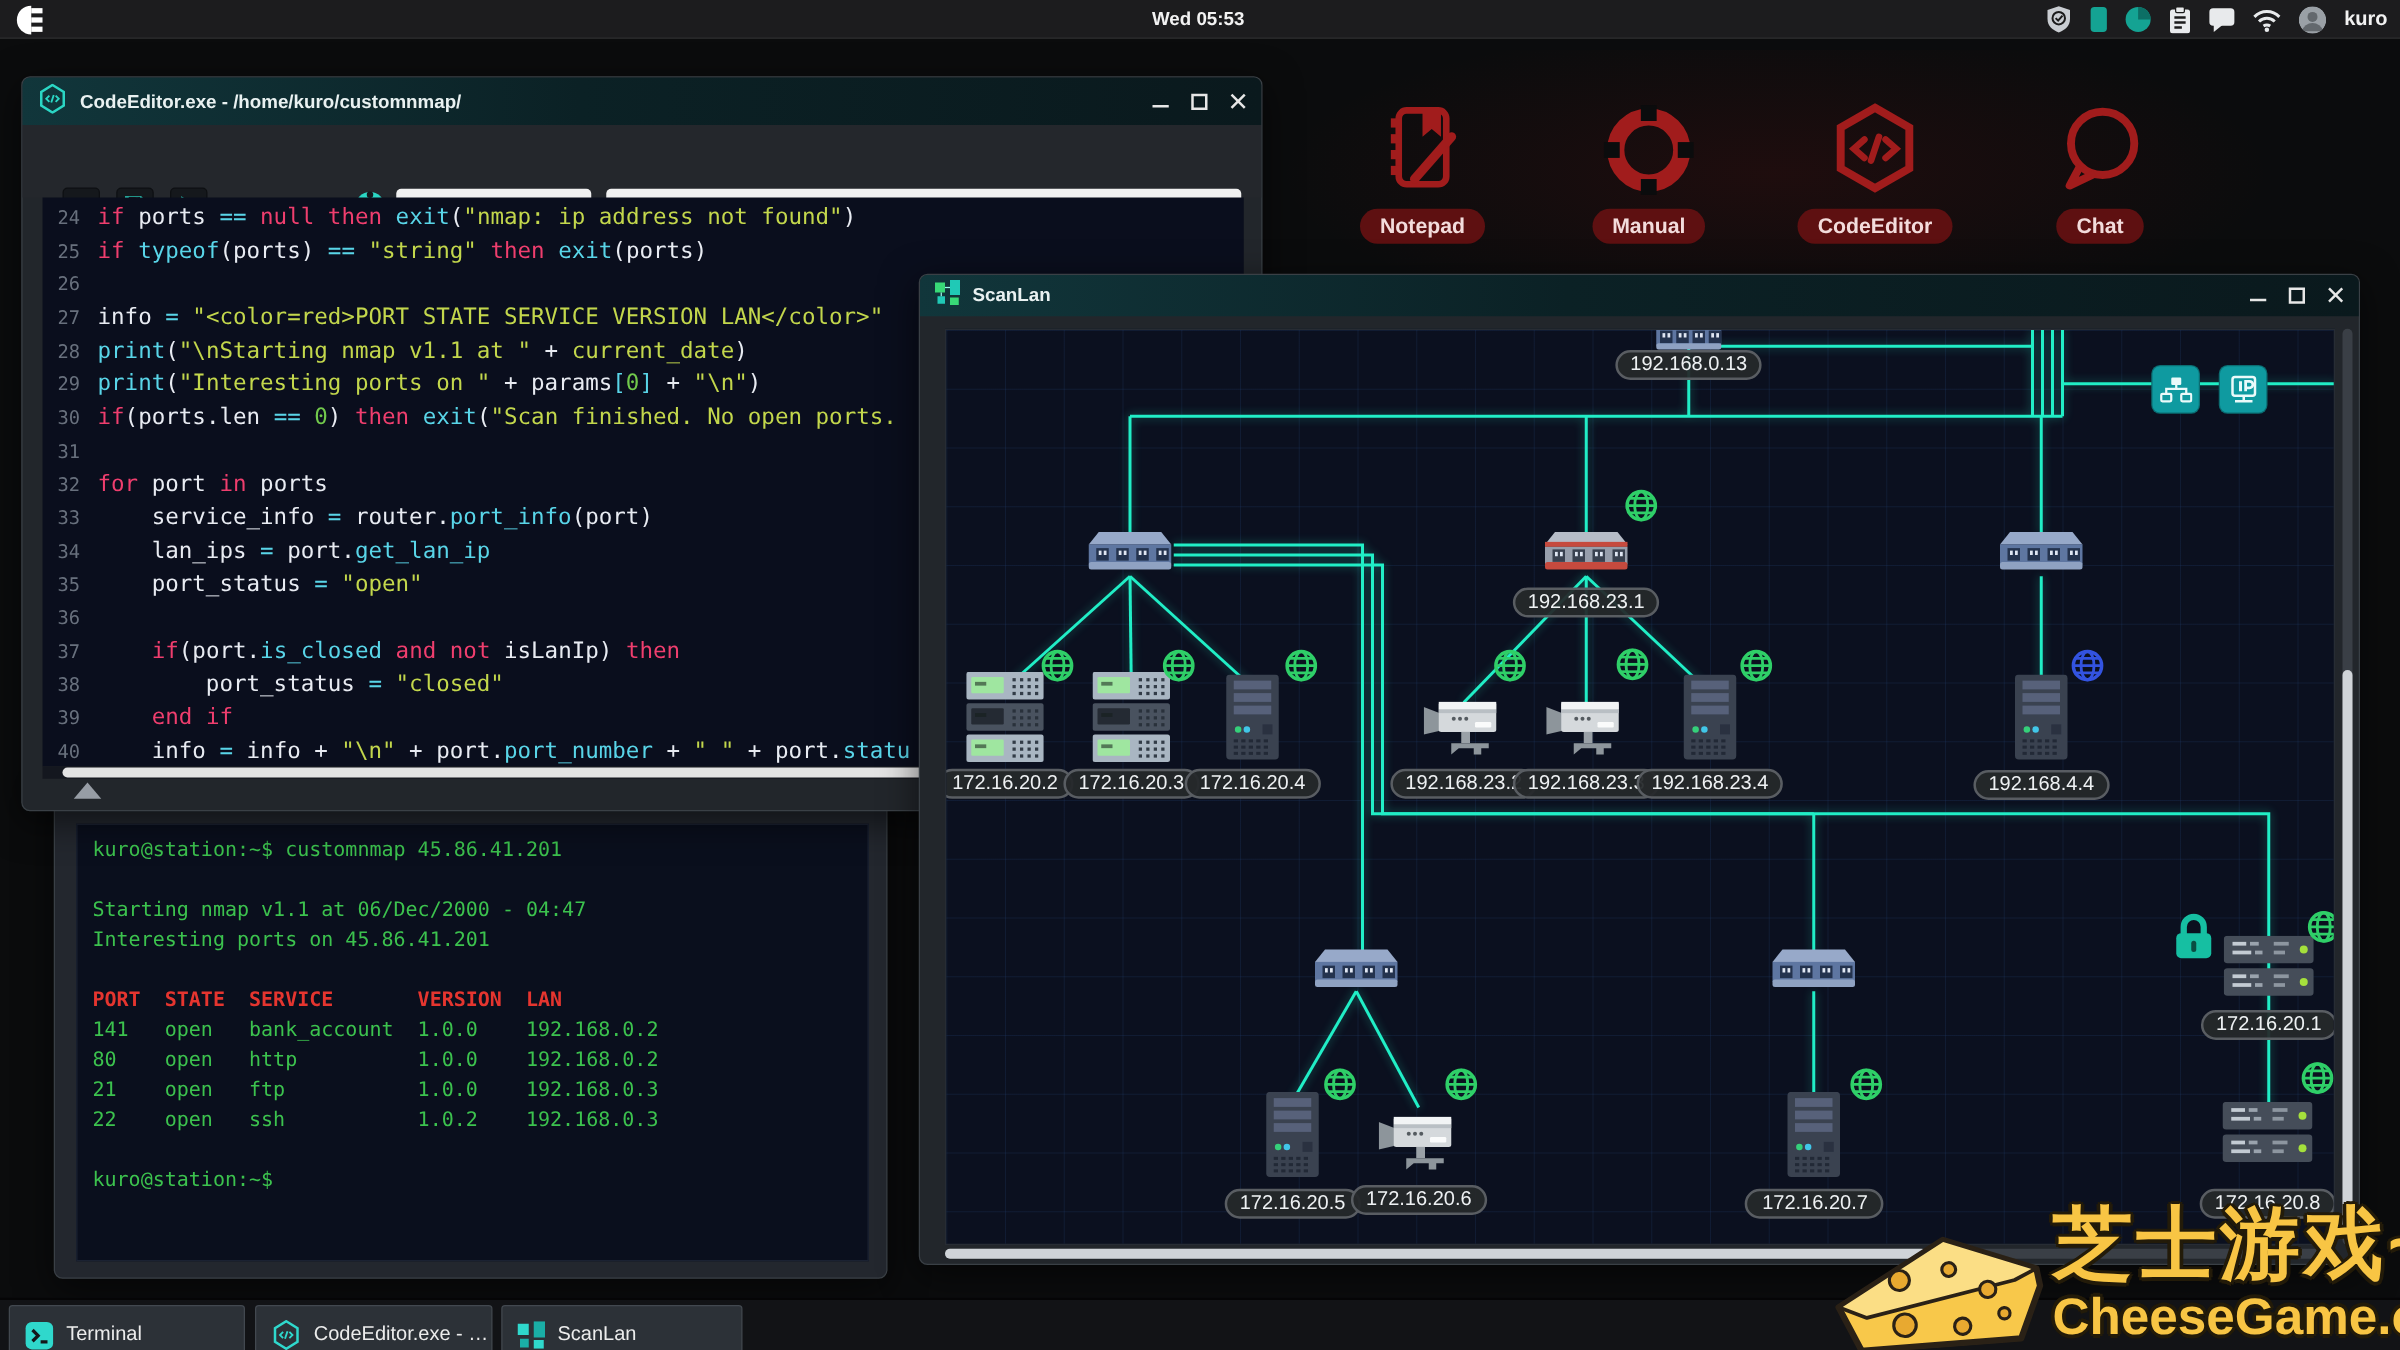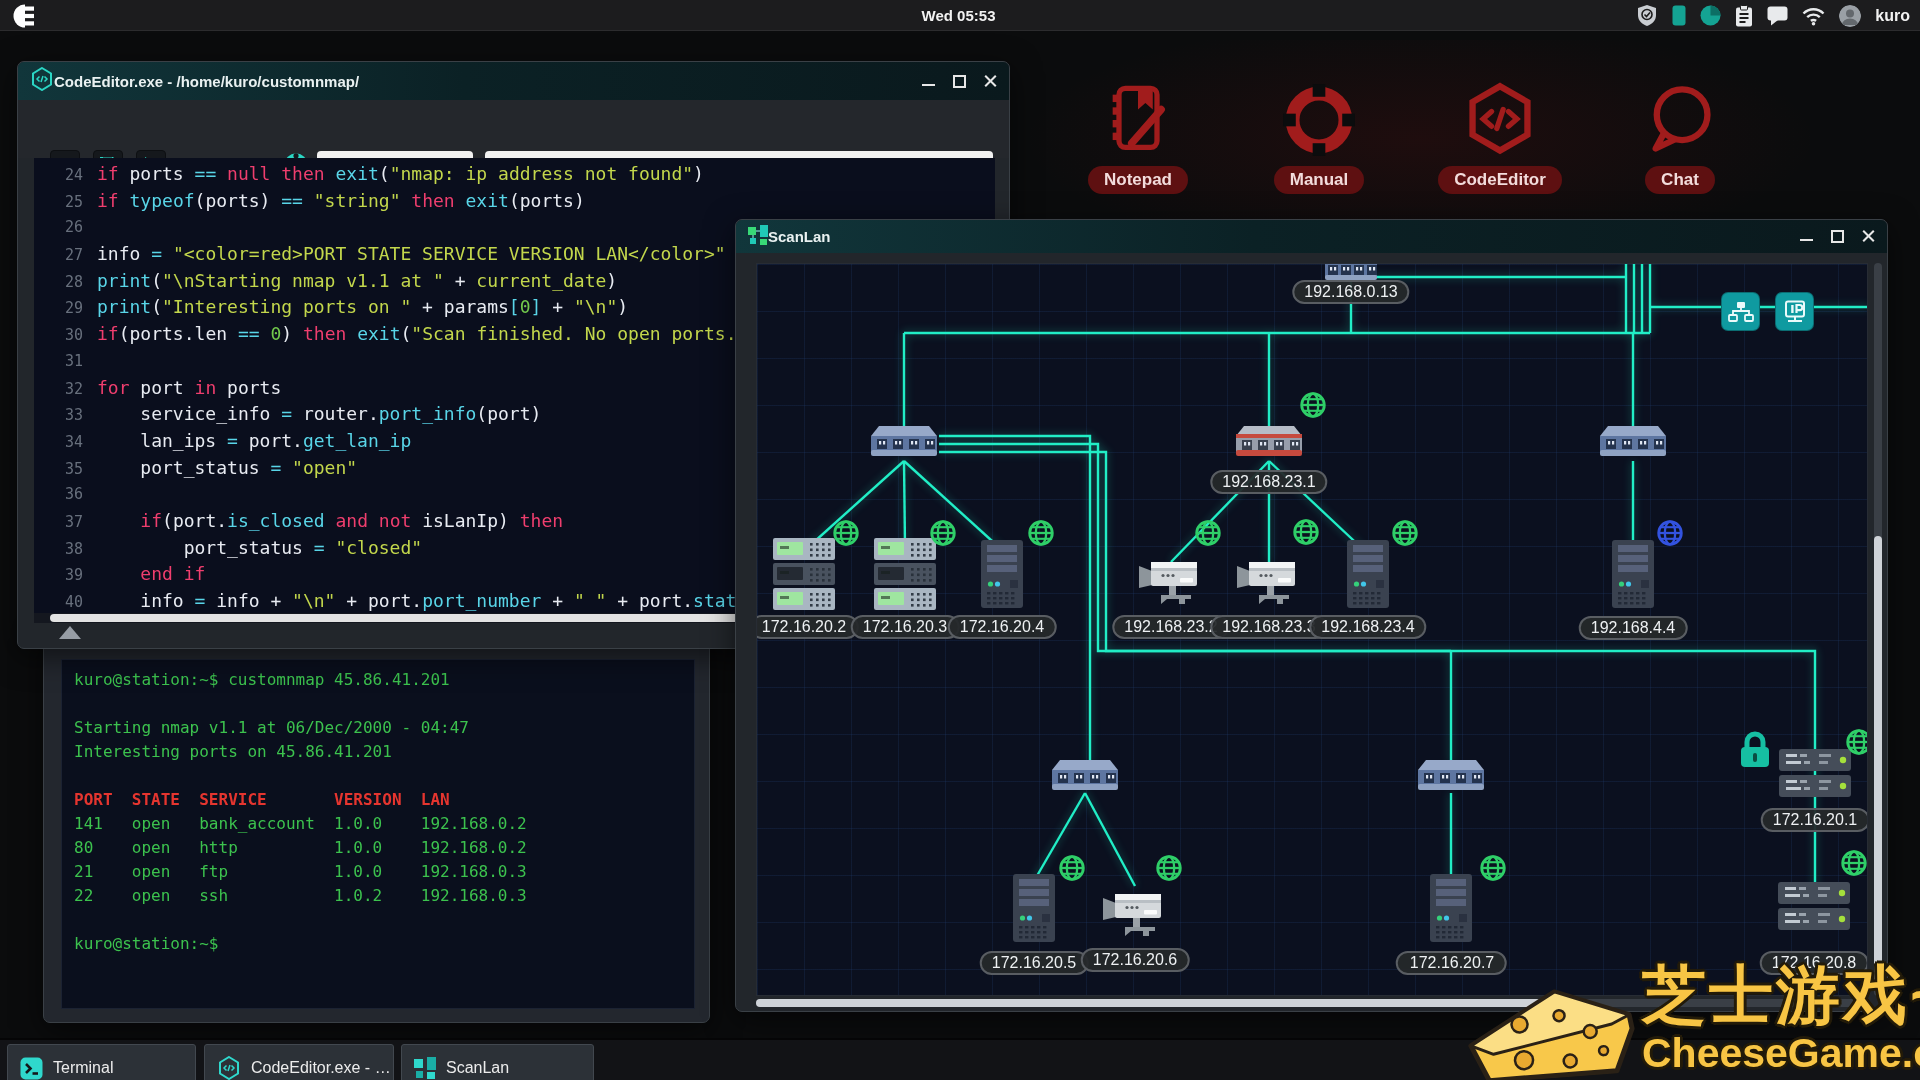--- a/index.html
+++ b/index.html
@@ -17,21 +17,21 @@
 
   
   #desktop-glow{position:absolute;left:1020px;top:40px;width:800px;height:220px;background:radial-gradient(ellipse at 50% 45%,rgba(150,18,18,.14),transparent 70%);z-index:1;}
   #desktop-icons{position:absolute;left:0;top:0;z-index:2;}
   .dicon{position:absolute;width:150px;text-align:center;cursor:pointer;}
   .dicon .dart{display:inline-block;width:76px;height:76px;}
   .dicon .dlabel{display:inline-block;margin-top:4px;background:#5e1011;color:#f3dcdc;font-size:17px;font-weight:bold;padding:4px 16px;border-radius:15px;white-space:nowrap;}
 
   
   .window{position:absolute;background:#22262b;border:1px solid #3a4046;border-radius:7px;box-shadow:0 8px 30px rgba(0,0,0,.55);}
-  .titlebar{position:absolute;left:0;top:0;right:0;height:38px;border-radius:6px 6px 0 0;background:linear-gradient(90deg,#11363b 0%,#0b2125 45%,#0a191d 100%);display:flex;align-items:center;padding:0 12px;}
+  .titlebar{position:absolute;left:0;top:0;right:0;height:38px;border-radius:6px 6px 0 0;background:linear-gradient(90deg,#11363b 0%,#0b2125 45%,#0a191d 100%);display:flex;align-items:center;padding:0 12px;gap:10px;}
   .titlebar .wtitle{color:#e9f1f1;font-size:15px;font-weight:bold;white-space:nowrap;}
   .wcontrols{position:absolute;right:12px;top:0;height:100%;display:flex;align-items:center;gap:18px;}
   .wc{width:13px;height:13px;position:relative;cursor:pointer;}
   .wc-min::after{content:"";position:absolute;left:0;right:0;bottom:2px;height:2px;background:#e7e7e7;}
   .wc-max::after{content:"";position:absolute;inset:0;border:2px solid #e7e7e7;}
   .wc-close::before,.wc-close::after{content:"";position:absolute;left:-1px;top:5px;width:15px;height:2px;background:#e7e7e7;}
   .wc-close::before{transform:rotate(45deg);} .wc-close::after{transform:rotate(-45deg);}
 
   
   #terminal-window{left:43px;top:628px;width:667px;height:395px;z-index:10;background:#23272e;}
@@ -46,21 +46,21 @@
   .tbtn{position:absolute;top:50px;width:30px;height:30px;background:#15181c;border:1px solid #0d0f12;border-radius:4px;display:flex;align-items:center;justify-content:center;cursor:pointer;}
   #tool-circle{position:absolute;left:263px;top:50px;width:30px;height:30px;display:flex;align-items:center;justify-content:center;cursor:pointer;}
   #apt-dropdown{position:absolute;left:299px;top:51px;width:156px;height:34px;background:#f1f1f1;border-radius:4px;display:flex;align-items:center;padding:0 12px;cursor:pointer;}
   #apt-dropdown .dd-label{font-size:16.5px;font-weight:bold;color:#1c1c1c;flex:1;}
   .chev{width:9px;height:9px;border-right:2px solid #666;border-bottom:2px solid #666;transform:rotate(45deg) translate(-2px,-2px);}
   #signature-box{position:absolute;left:467px;top:51px;width:508px;height:34px;background:#f1f1f1;border-radius:4px;display:flex;align-items:center;padding:0 10px;white-space:pre;cursor:pointer;}
   #sig{flex:1;font-size:16.5px;font-weight:bold;white-space:pre;overflow:hidden;}
   .sig-d{color:#17181a;} .sig-b{color:#2668e8;} .sig-o{color:#e07e22;}
   #code-area{position:absolute;left:16px;top:96px;width:961px;height:455px;background:#0a0e1d;overflow:hidden;padding-top:3px;}
   .code-row{display:flex;height:26.7px;line-height:26.7px;align-items:baseline;}
-  .lnum{width:44px;min-width:44px;text-align:right;padding-right:14px;color:#68707d;font-family:"DejaVu Sans Mono",monospace;font-size:15px;margin-left:19px;}
+  .lnum{width:44px;min-width:44px;text-align:right;padding-right:14px;color:#68707d;font-family:"DejaVu Sans Mono",monospace;font-size:15px;}
   .lbody{white-space:pre;font-family:"DejaVu Sans Mono",monospace;font-size:18px;}
   .c-k{color:#ef3e6e;} .c-f{color:#59d5e8;} .c-s{color:#c3d74c;} .c-n{color:#72c94c;} .c-w{color:#e8ebf2;}
   #code-hscroll{position:absolute;left:16px;top:551px;width:961px;height:10px;background:#14171f;}
   #code-hscroll .thumb{position:absolute;left:16px;top:1px;width:856px;height:8px;background:#e3e3e3;border-radius:4px;}
   #up-arrow{position:absolute;left:41px;top:564px;width:0;height:0;border-left:11px solid transparent;border-right:11px solid transparent;border-bottom:13px solid #979da5;}
 
   
   #scanlan-window{left:735px;top:219px;width:1153px;height:793px;z-index:30;}
   #scanlan-window .titlebar{height:33px;}
   #map{position:absolute;left:20px;top:43px;width:1112px;height:733px;background:

